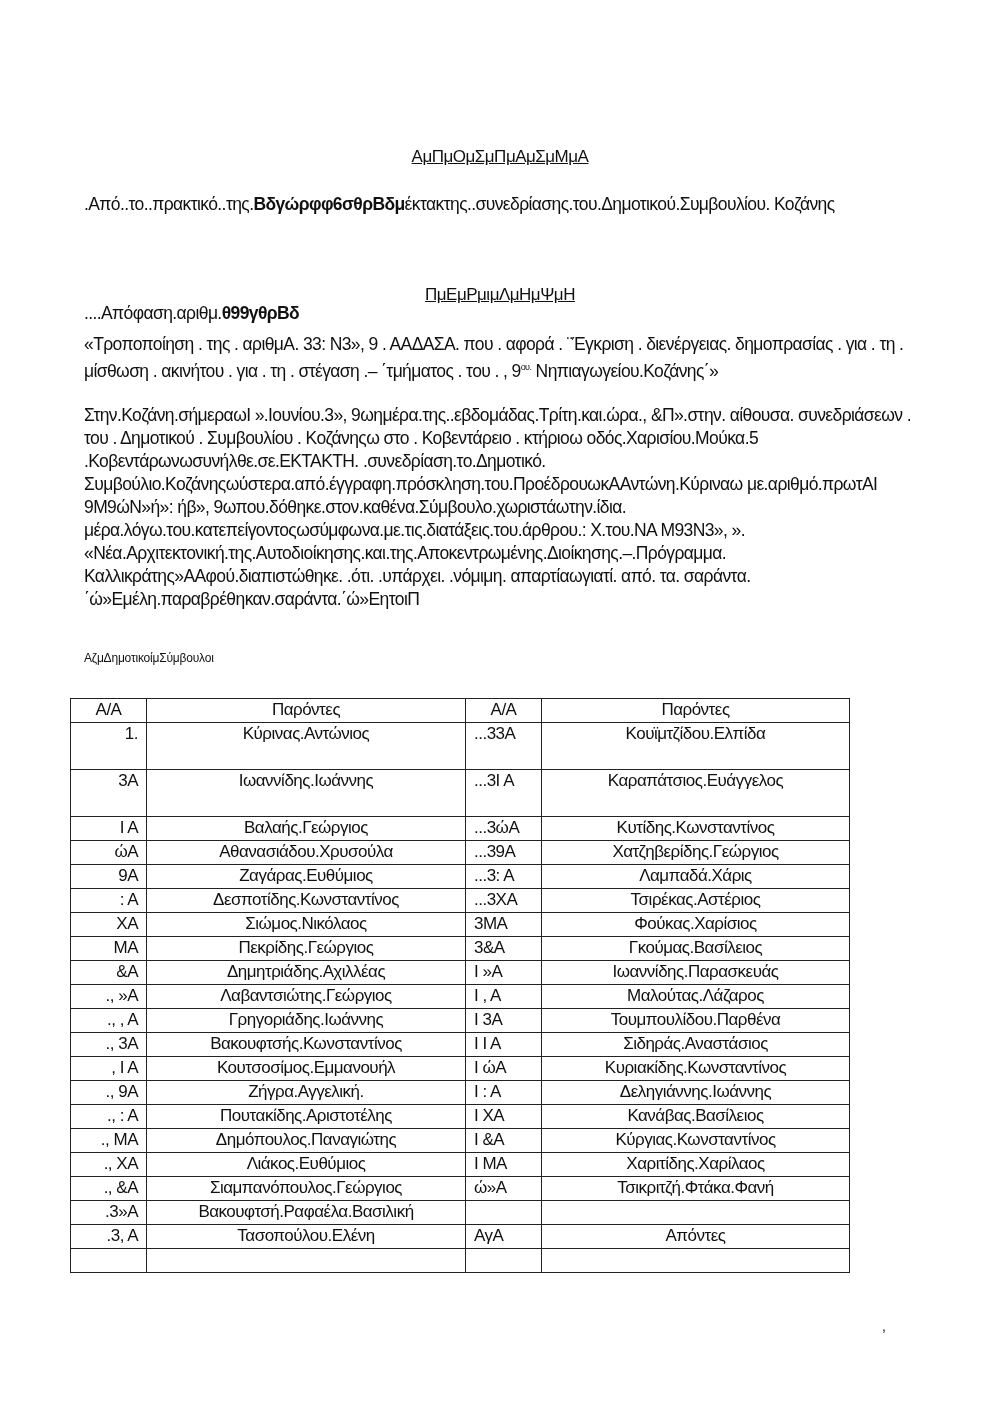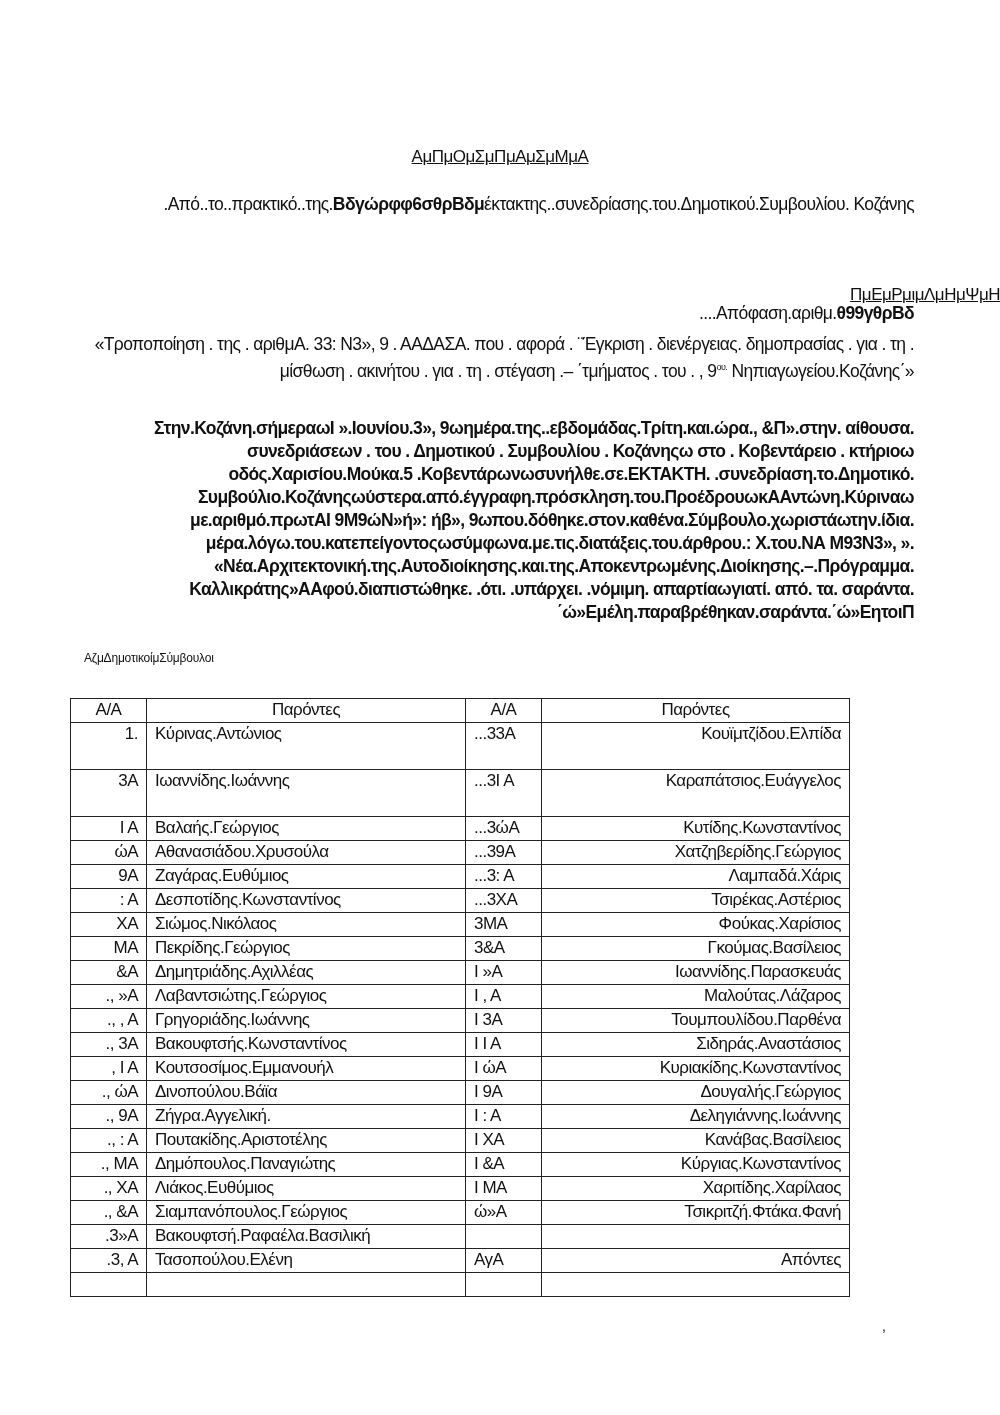--- a/index.html
+++ b/index.html
@@ -2,39 +2,39 @@
 <html><head>
 <meta charset="utf-8">
 <style>
   html, body { margin:0; padding:0; background:#ffffff; }
   body { width:1000px; height:1415px; position:relative; overflow:hidden;
          font-family:"Liberation Sans Narrow","Liberation Sans", sans-serif; color:#111; }
   .page { position:absolute; left:0; top:0; width:840px; height:1415px; }
   .title { position:absolute; top:147px; left:0; width:1000px; text-align:center;
            font-size:17px; text-decoration:underline; letter-spacing:-0.5px; }
   .para { position:absolute; left:84px; width:830px; font-size:17.5px; line-height:23px;
-          letter-spacing:-0.6px;text-align:right; }
+          letter-spacing:-0.6px; }
   .p-intro { top:193px; }
   .p-decision { top:262px;margin-top:40px; }
-  .subtitle { position:absolute; top:285px; left:0; width:1000px; text-align:right;
+  .subtitle { position:absolute; top:285px; left:0; width:1000px; text-align:center;
               font-size:17px; text-decoration:underline; letter-spacing:-0.5px; }
   .p-subject { top:333px; }
-  .p-body { top:417px;font-weight:bold; }
+  .p-body { top:404px; }
   .bold { font-weight:bold; }
   sup { font-size:9px; }
   .members-heading { position:absolute; top:651px; left:84px; font-size:12px; letter-spacing:-0.2px; }
   table.members { position:absolute; top:698px; left:70px; width:780px; border-collapse:collapse;
                   font-size:17px; letter-spacing:-0.5px; }
   table.members td, table.members th { border:1px solid #222; padding:0 8px; height:23px;
                   vertical-align:top; font-weight:normal; line-height:22px; }
   table.members th { text-align:center; }
   .c-num { width:59px; text-align:right; }
-  .c-name { width:302px; text-align:left; }
+  .c-name { width:302px; text-align:center; }
   .c-num2 { width:59px; text-align:left; }
-  .c-name2 { text-align:right; }
+  .c-name2 { text-align:center; }
   tr.tall td { height:46px; }
   .page-mark { position:absolute; top:1318px; left:882px; font-size:14px; }
 </style>
 </head>
 <body>
 
 <div class="page">
 
   <div class="title">ΑμΠμΟμΣμΠμΑμΣμΜμΑ</div>
 
@@ -138,26 +138,20 @@
           <td class="c-num2">Ι Ι Α</td>
           <td class="c-name2">Σιδηράς.Αναστάσιος</td>
         </tr>
         <tr>
           <td class="c-num">, Ι Α</td>
           <td class="c-name">Κουτσοσίμος.Εμμανουήλ</td>
           <td class="c-num2">Ι ώΑ</td>
           <td class="c-name2">Κυριακίδης.Κωνσταντίνος</td>
         </tr>
         <tr>
-          <td class="c-num">., ώΑ</td>
-          <td class="c-name">Δινοπούλου.Βάϊα</td>
-          <td class="c-num2">Ι 9Α</td>
-          <td class="c-name2">Δουγαλής.Γεώργιος</td>
-        </tr>
-        <tr>
           <td class="c-num">., 9Α</td>
           <td class="c-name">Ζήγρα.Αγγελική.</td>
           <td class="c-num2">Ι : Α</td>
           <td class="c-name2">Δεληγιάννης.Ιωάννης</td>
         </tr>
         <tr>
           <td class="c-num">., : Α</td>
           <td class="c-name">Πουτακίδης.Αριστοτέλης</td>
           <td class="c-num2">Ι ΧΑ</td>
           <td class="c-name2">Κανάβας.Βασίλειος</td>

